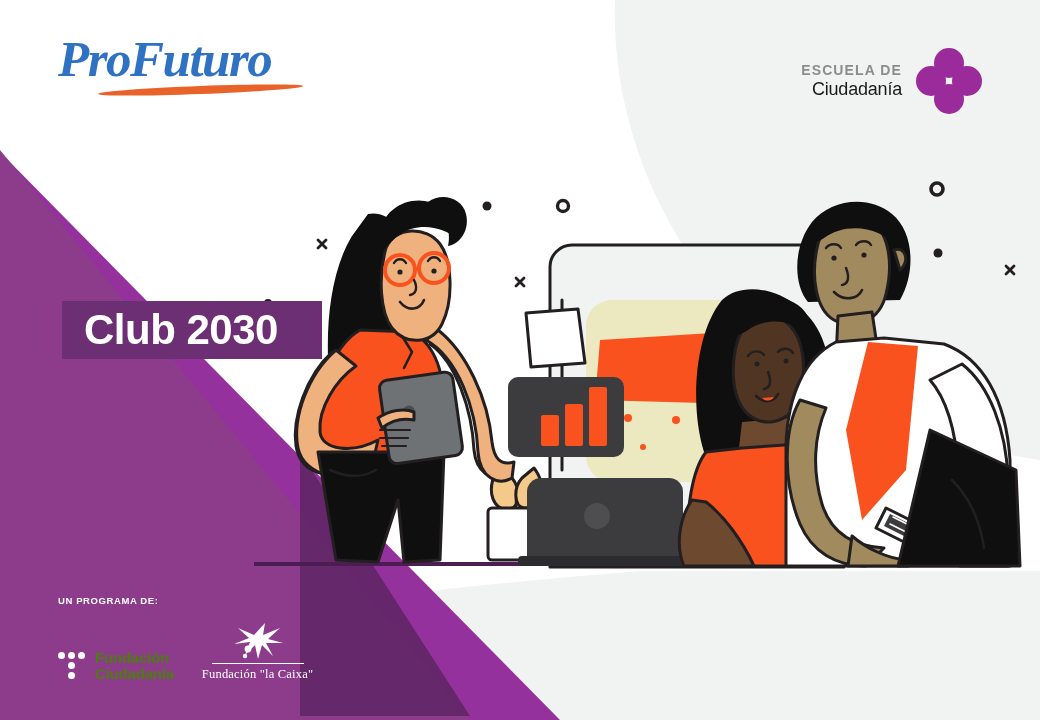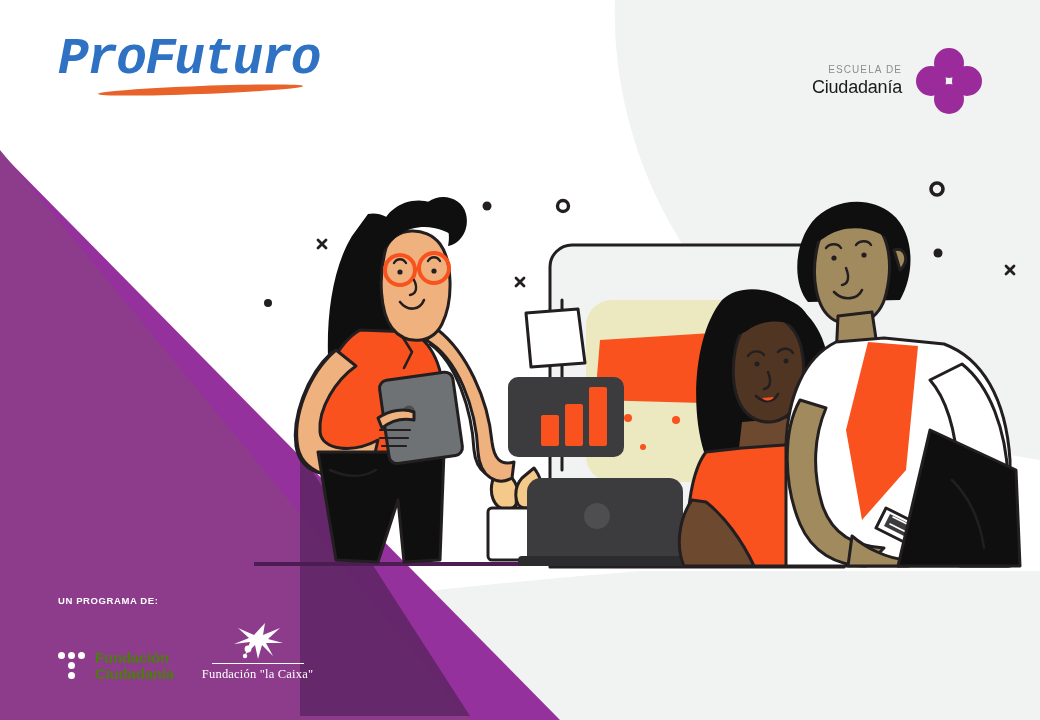--- a/index.html
+++ b/index.html
@@ -18,21 +18,21 @@
   .layer{position:absolute;top:0;left:0;width:1040px;height:720px;}
   .layer svg{display:block;width:1040px;height:720px;}
 
   
   #brand-logo{
     position:absolute;
     left:58px; top:34px;
     width:300px; height:80px;
   }
   #brand-logo .wordmark{
-    font-family:Liberation Mono, monospace;
+    font-family:Liberation Serif, serif;
     font-style:italic;
     font-weight:700;
     font-size:51px;
     letter-spacing:-1.5px;
     color:#2f72c4;
     line-height:1;
     white-space:nowrap;
     display:block;
   }
   #brand-logo .swoosh{
@@ -48,24 +48,24 @@
   #partner-lockup{
     position:absolute;
     right:58px; top:48px;
     display:flex;
     align-items:center;
     gap:14px;
   }
   #partner-lockup .txt{text-align:right;line-height:1.05;}
   #partner-lockup .kicker{
     display:block;
-    font-size:10px;
+    font-size:14px;
     letter-spacing:1.1px;
     color:#8c8c8c;
-    font-weight:400;
+    font-weight:700;
     margin-bottom:2px;
   }
   #partner-lockup .name{
     display:block;
     font-size:18px;
     font-weight:400;
     color:#1a1a1a;
     letter-spacing:-0.2px;
   }
   .flower{position:relative;width:66px;height:66px;}
@@ -365,20 +365,23 @@
       <span class="name">Ciudadanía</span>
     </div>
     <div class="flower">
       <i class="n"></i>
         <i class="w"></i>
         <i class="e"></i>
         <i class="s"></i>
     </div>
   </div>
 
+  <div id="title-banner">
+    <span class="title">Club 2030</span>
+  </div>
 
   <div id="footer">
     <div class="programa">UN PROGRAMA DE:</div>
     <div class="logos">
 
       <div class="tf">
         <span class="mark">
           <i class="d1"></i>
             <i class="d2"></i>
             <i class="d3"></i>

